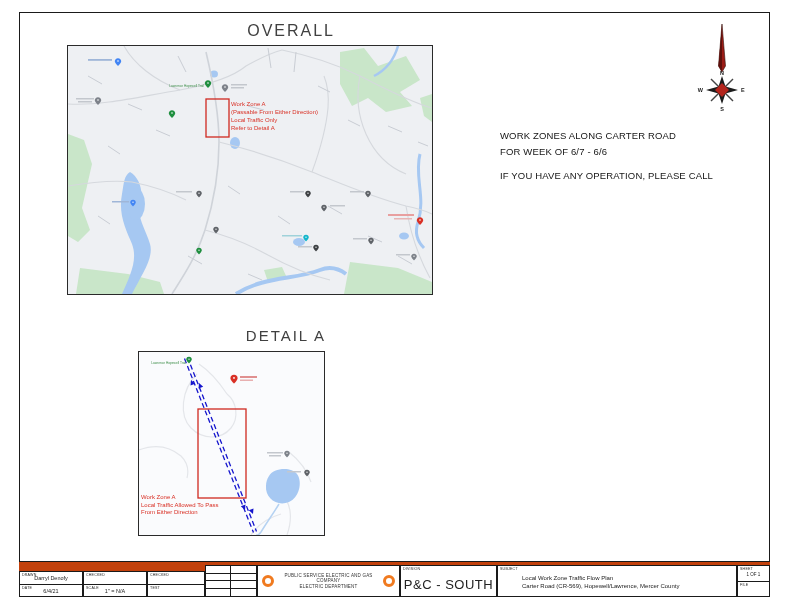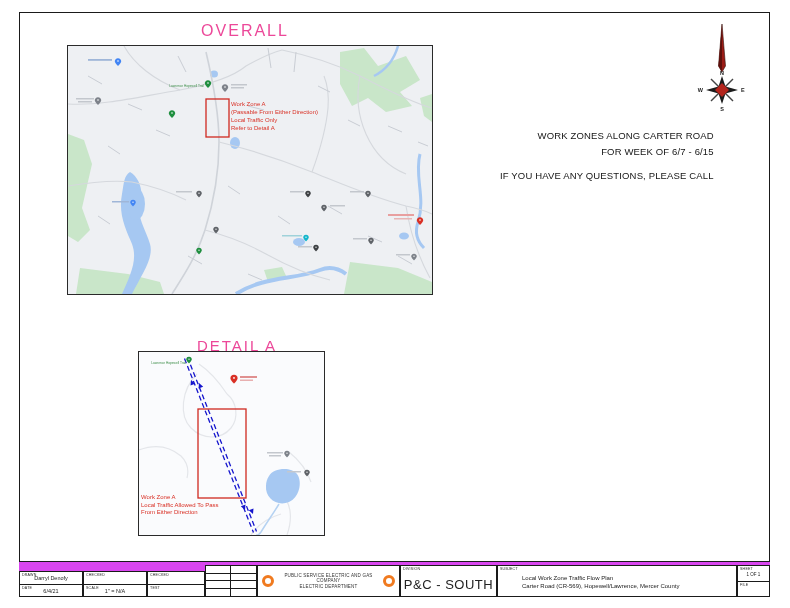--- a/index.html
+++ b/index.html
@@ -2,38 +2,38 @@
 <html><head>
 <meta charset="utf-8">
 <style>
   html,body{margin:0;padding:0;}
   body{
     width:790px;height:608px;background:#ffffff;position:relative;overflow:hidden;
     font-family:"Liberation Sans",sans-serif;color:#111;
   }
   .frame{position:absolute;left:19px;top:12px;width:751px;height:583px;
     border:1.5px solid #1a1a1a;box-sizing:border-box;background:#fff;}
-  .map-title{position:absolute;text-align:center;font-size:16px;letter-spacing:2px;color:#ec4899;}
+  .map-title{position:absolute;text-align:right;font-size:16px;letter-spacing:2px;color:#404040;}
   #overall-title{left:155px;top:22px;width:180px;}
-  #detail-title{left:148px;top:337px;width:178px;font-size:15px;}
+  #detail-title{left:148px;top:327px;width:178px;font-size:15px;}
   .map-box{position:absolute;border:1px solid #2a2a2a;box-sizing:border-box;background:#eef0f3;}
   #overall-map{left:67px;top:45px;width:366px;height:250px;}
   #detail-map{left:138px;top:351px;width:187px;height:185px;background:#fafbfd;}
   .map-annotation{position:absolute;color:#d93025;font-size:6px;line-height:8px;white-space:nowrap;}
   .map-annotation span{display:block;}
   #overall-annotation{left:231px;top:100px;}
   #detail-annotation{left:141px;top:494px;line-height:7.5px;}
   .notice{position:absolute;left:500px;top:128px;font-size:9.5px;line-height:15.5px;
     letter-spacing:.15px;color:#151515;}
-  .notice span{display:block;text-align:right;}
+  .notice span{display:block;}
   .notice .gap{height:9px;}
   #compass{position:absolute;left:692px;top:20px;}
   
   .tb{position:absolute;left:19px;top:561px;width:751px;height:35px;
-    border-top:1px solid #1a1a1a;box-sizing:border-box;background:#d946ef;padding-left:44px;}
+    border-top:1px solid #1a1a1a;box-sizing:border-box;background:#c2410c;padding-left:44px;}
   .tb-cell{position:absolute;border:1px solid #1a1a1a;box-sizing:border-box;background:#fff;}
   .tb-label{position:absolute;left:2px;top:1px;font-size:3.6px;letter-spacing:.2px;color:#222;}
   .tb-row{position:relative;height:13px;box-sizing:border-box;}
   .tb-row.first{border-bottom:1px solid #1a1a1a;}
   .tb-val{display:block;text-align:center;font-size:5.5px;line-height:13px;color:#222;}
   #cell-drawn{left:0;top:9px;width:64px;height:26px;}
   #cell-checked1{left:64px;top:9px;width:64px;height:26px;}
   #cell-checked2{left:128px;top:9px;width:58px;height:26px;}
   #rev-grid{left:186px;top:3px;width:52px;height:32px;display:grid;
     grid-template-columns:1fr 1fr;grid-template-rows:repeat(4,1fr);}
@@ -212,23 +212,23 @@
 
 <div class="map-annotation" id="overall-annotation">
   <span>Work Zone A</span>
   <span>(Passable From Either Direction)</span>
   <span>Local Traffic Only</span>
   <span>Refer to Detail A</span>
 </div>
 
 <div class="notice">
   <span>WORK ZONES ALONG CARTER ROAD</span>
-  <span>FOR WEEK OF 6/7 - 6/15</span>
+  <span>FOR WEEK OF 6/7 - 6/6</span>
   <span class="gap"></span>
-  <span>IF YOU HAVE ANY QUESTIONS, PLEASE CALL</span>
+  <span>IF YOU HAVE ANY OPERATION, PLEASE CALL</span>
 </div>
 
 <svg id="compass" width="60" height="92" viewBox="0 0 60 92">
   <g>
     <path d="M30,4 L33.5,46 L30,52 L26.5,46 Z" fill="#9b1b15" stroke="#30100c" stroke-width="0.6"></path>
     <path d="M30,4 L30,52 L26.5,46 Z" fill="#5e0f0b"></path>
   </g>
   <g stroke="#444" stroke-width="1.4">
     <path d="M30,70 L41,59"></path>
       <path d="M30,70 L41,81"></path>

